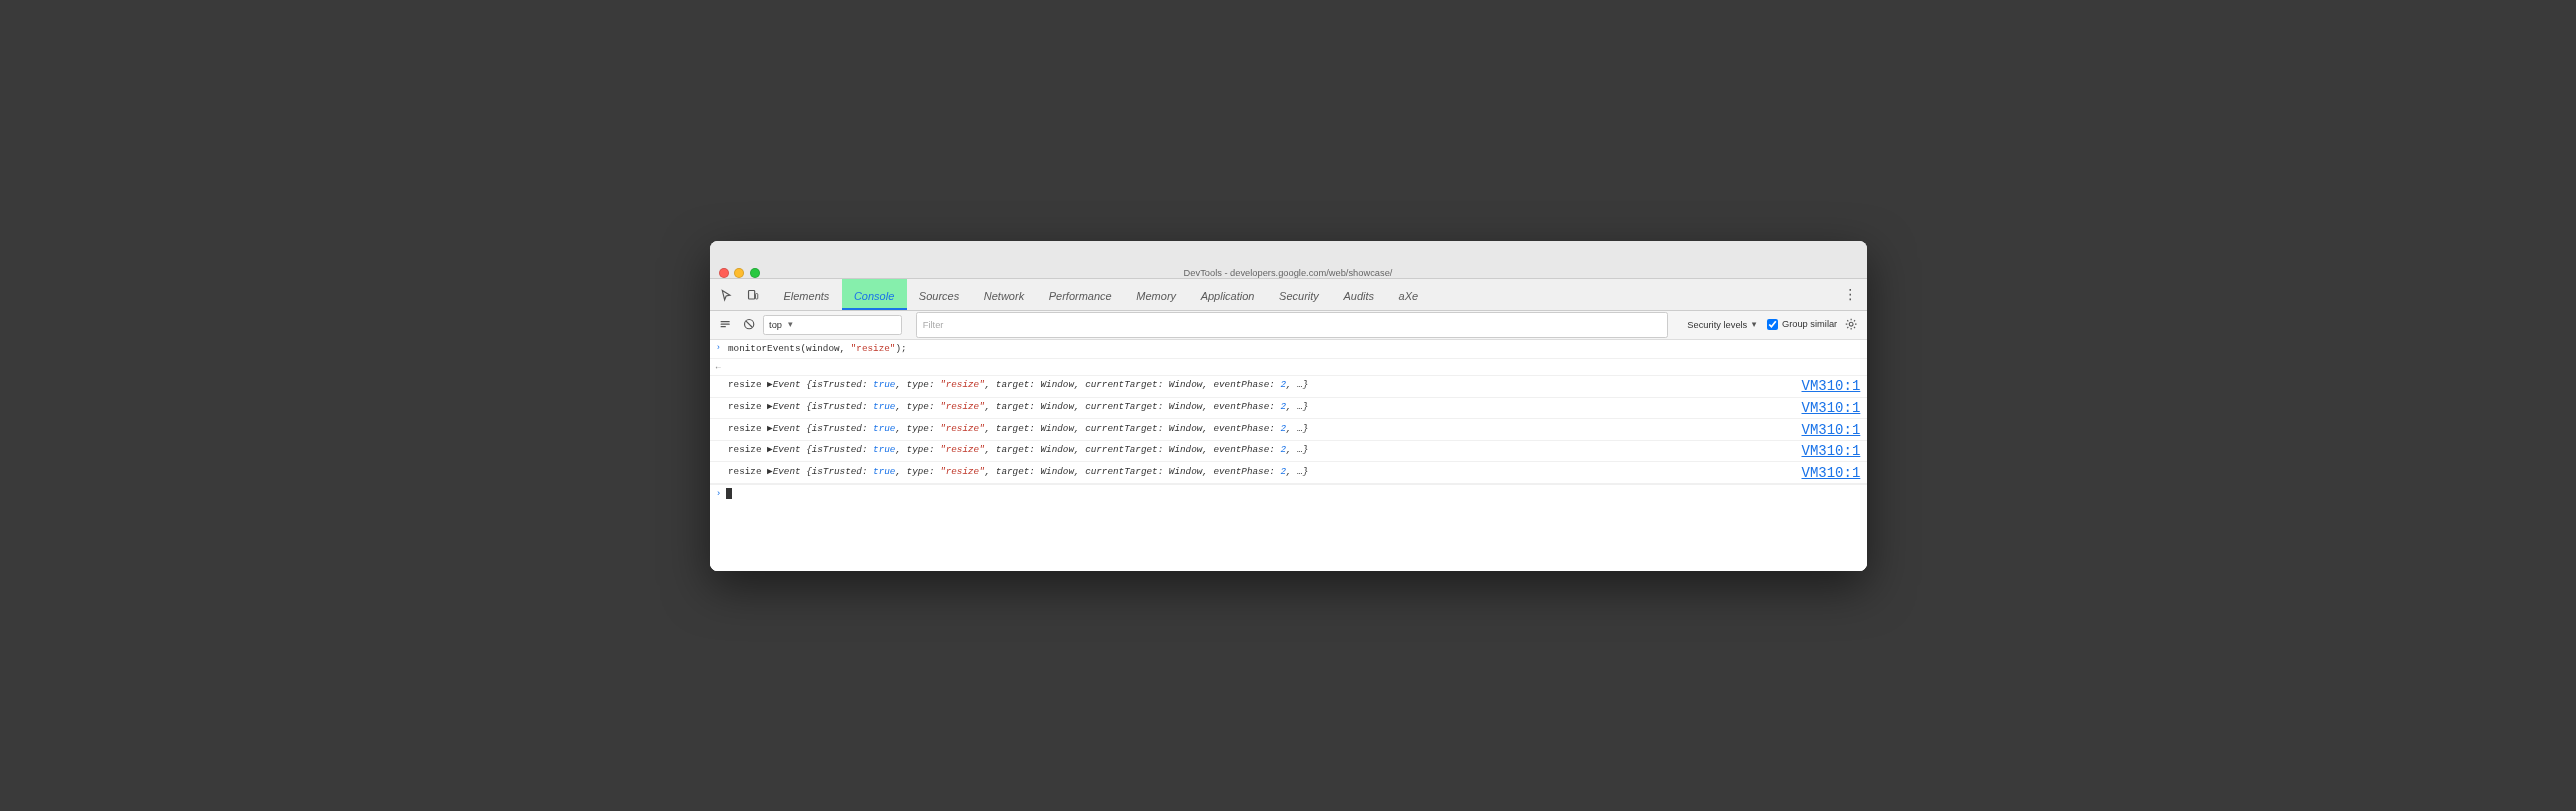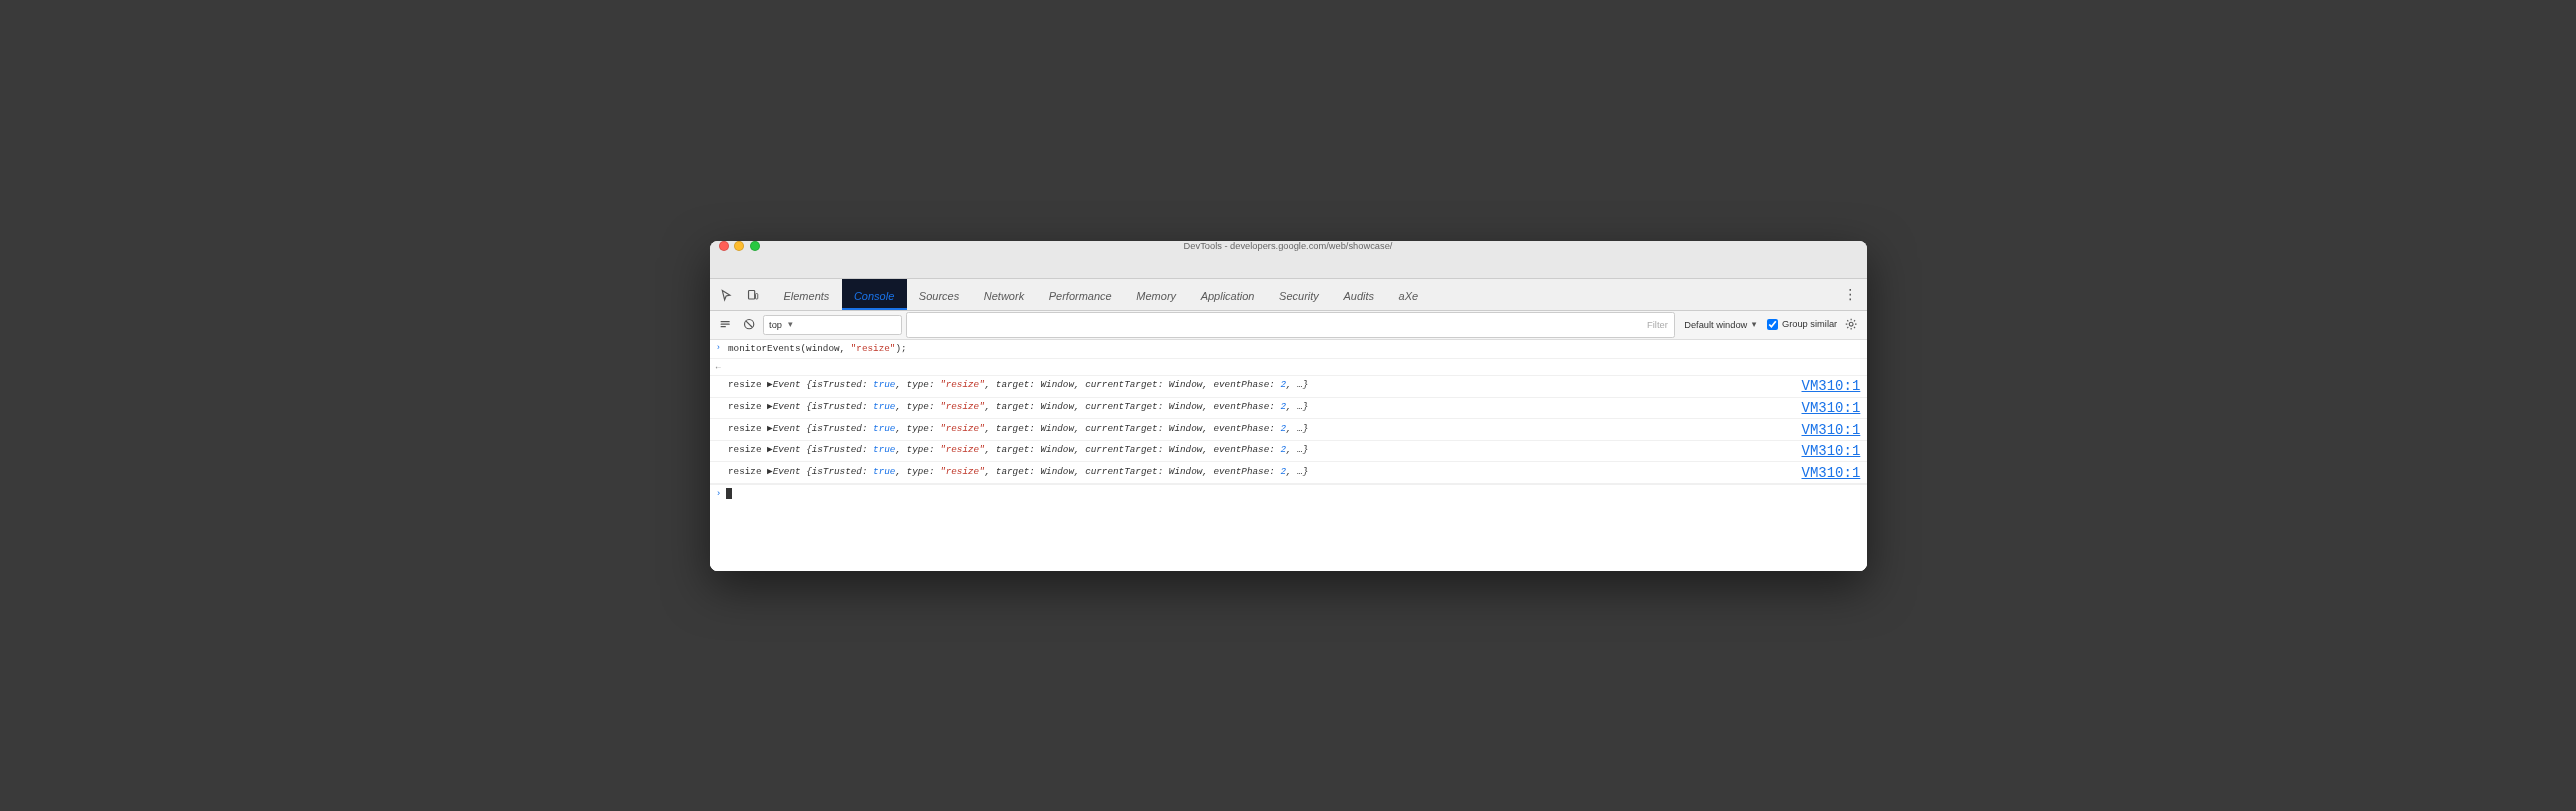--- a/index.html
+++ b/index.html
@@ -19,21 +19,21 @@
       border-radius: 7.7px;
       overflow: hidden;
       box-shadow: 0 15.4px 46px rgba(0,0,0,0.5);
     }
 
     
     .titlebar {
       background: #e8e8e8;
       height: 38px;
       display: flex;
-      align-items: flex-start;
+      align-items: flex-end;
       padding: 0 9.3px;
       border-bottom: 0.8px solid #ccc;
       position: relative;
     }
     .traffic-lights {
       display: flex;
       gap: 5.4px;
       align-items: center;
     }
     .traffic-light {
@@ -95,21 +95,21 @@
       border-bottom: 2.3px solid transparent;
       white-space: nowrap;
       height: 100%;
       display: flex;
       align-items: flex-end;
       font-style: italic;
     }
     .tab.active {
       color: #1a73e8;
       border-bottom: 2.3px solid #1a73e8;
-      background: #0f172a;
+      background: #86efac;
     }
     .tab-spacer { flex: 1; }
     .tab-more {
       padding: 4.6px 9.3px;
       font-size: 14px;
       color: #555;
       cursor: pointer;
       display: flex;
       align-items: center;
       padding-bottom: 7.7px;
@@ -157,22 +157,21 @@
     .filter-input {
       flex: 1;
       height: 26px;
       border: 0.8px solid #ccc;
       border-radius: 2.3px;
       padding: 0 6.2px;
       font-size: 9.3px;
       color: #333;
       background: #fff;
       outline: none;
-      margin: 0 0;
-      text-align: right;
+      margin: 0 10px;
     }
     .filter-input::placeholder { color: #aaa; }
 
     .default-levels {
       display: flex;
       align-items: center;
       gap: 3.1px;
       font-size: 9.3px;
       color: #333;
       cursor: pointer;
@@ -362,21 +361,21 @@
       </div>
 
       <div class="context-select">
         <span>top</span>
         <span class="arrow">▼</span>
       </div>
 
       <input class="filter-input" type="text" placeholder="Filter" style="">
 
       <div class="default-levels">
-        <span>Default window</span>
+        <span>Security levels</span>
         <span class="arrow">▼</span>
       </div>
 
       <div class="checkbox-group">
         <input type="checkbox" id="group-similar" checked="" style="">
         <label for="group-similar">Group similar</label>
       </div>
 
       <div class="toolbar-gear">
         <svg width="12.3" height="12.3" viewBox="0 0 16 16" fill="none">

